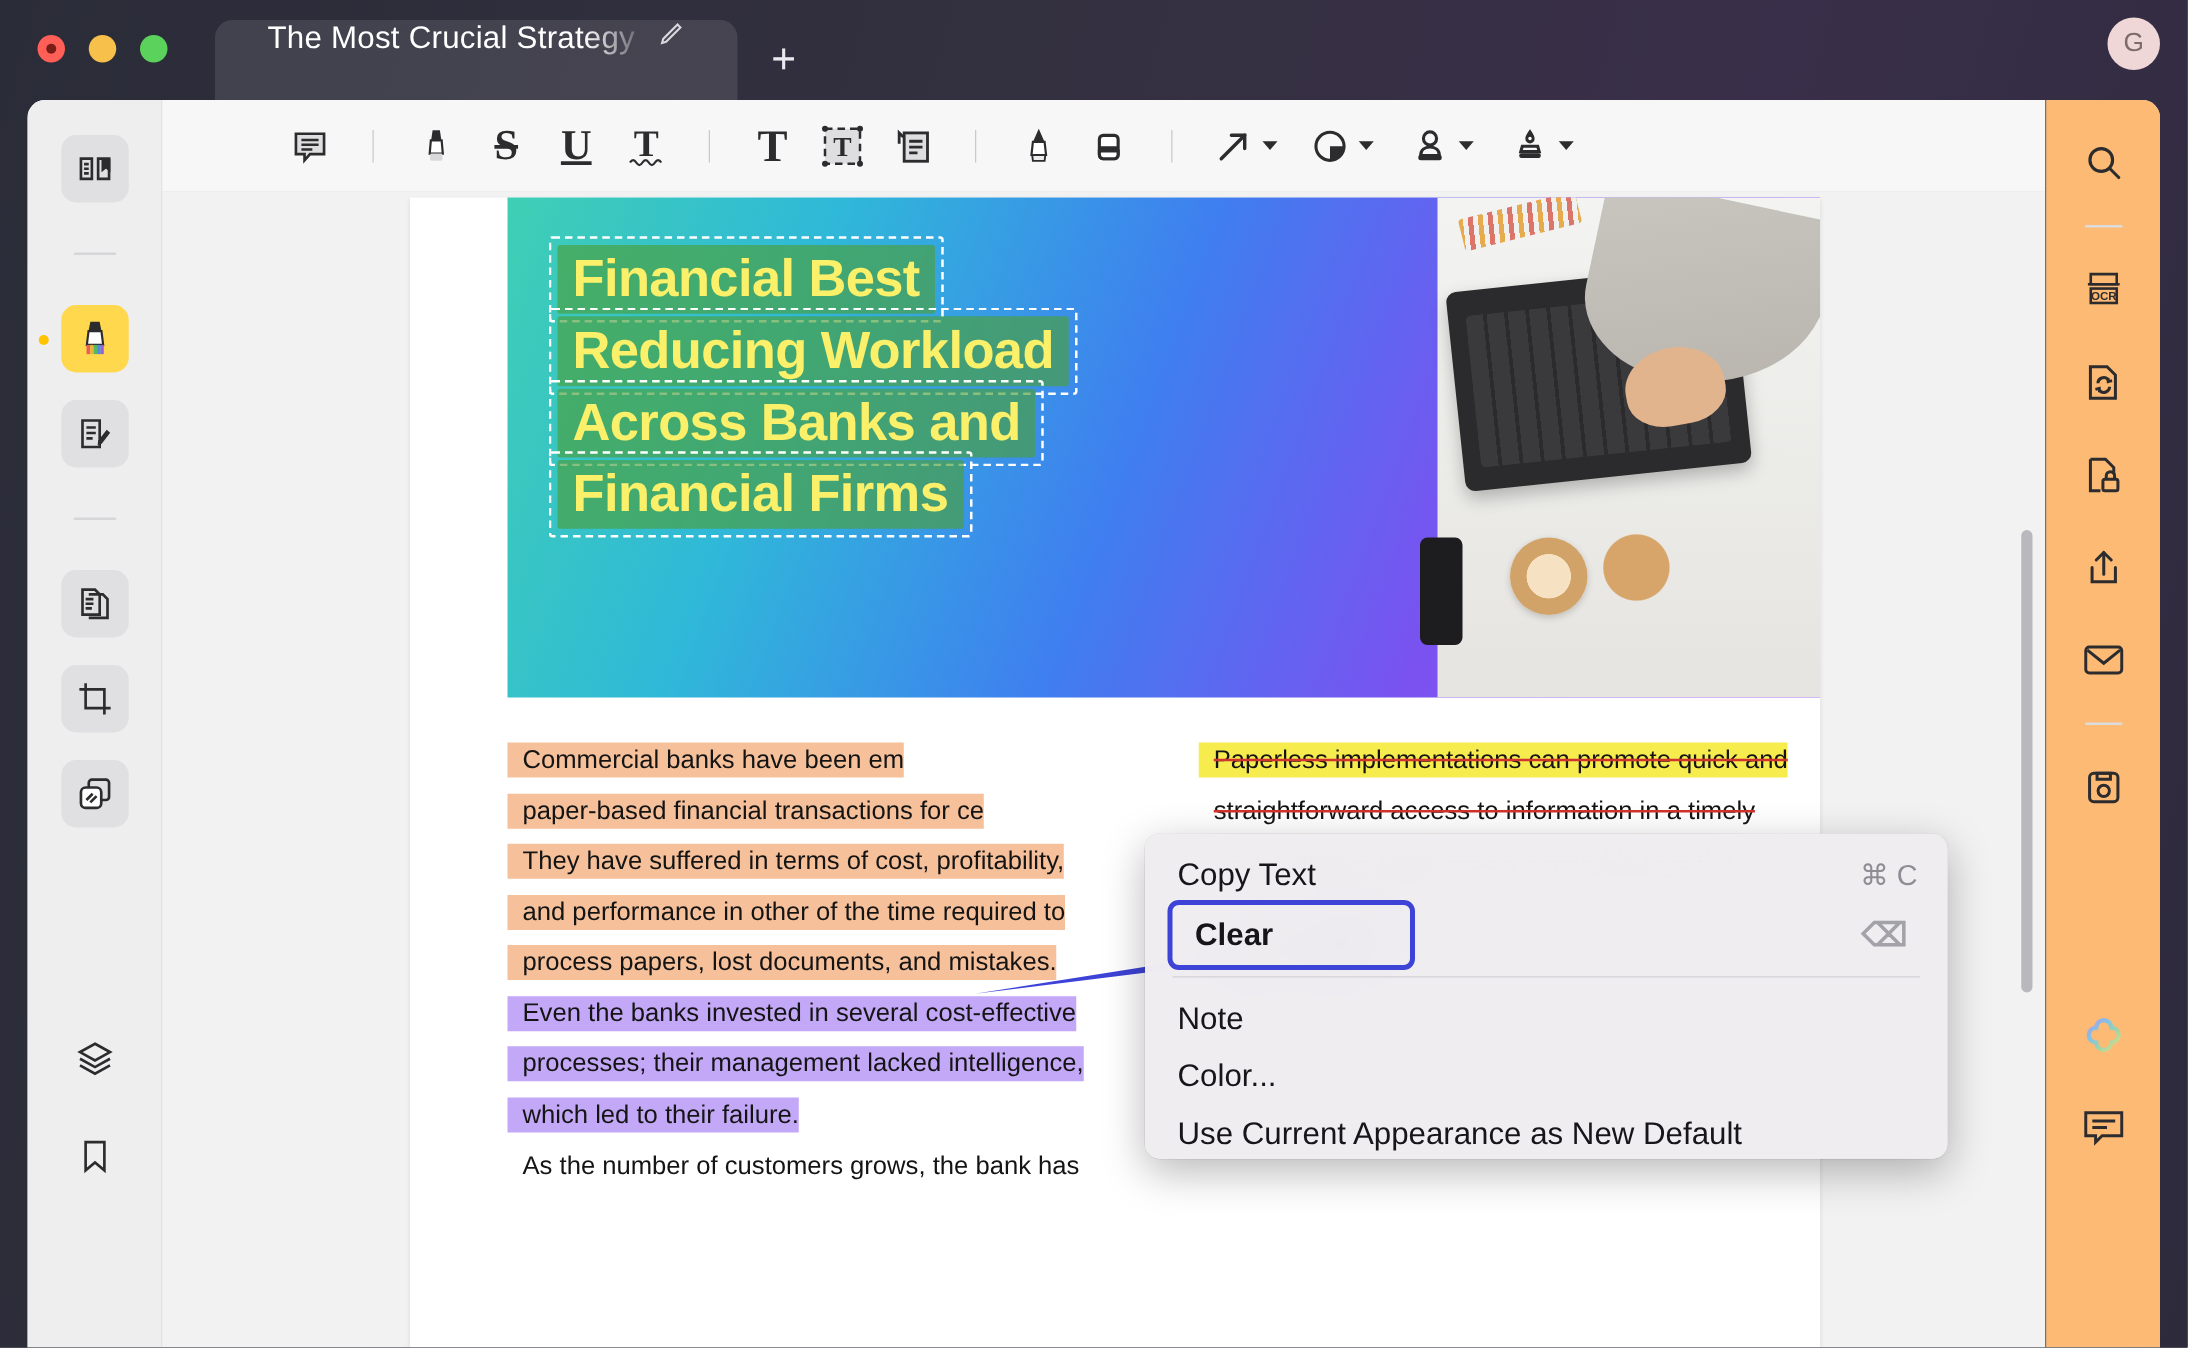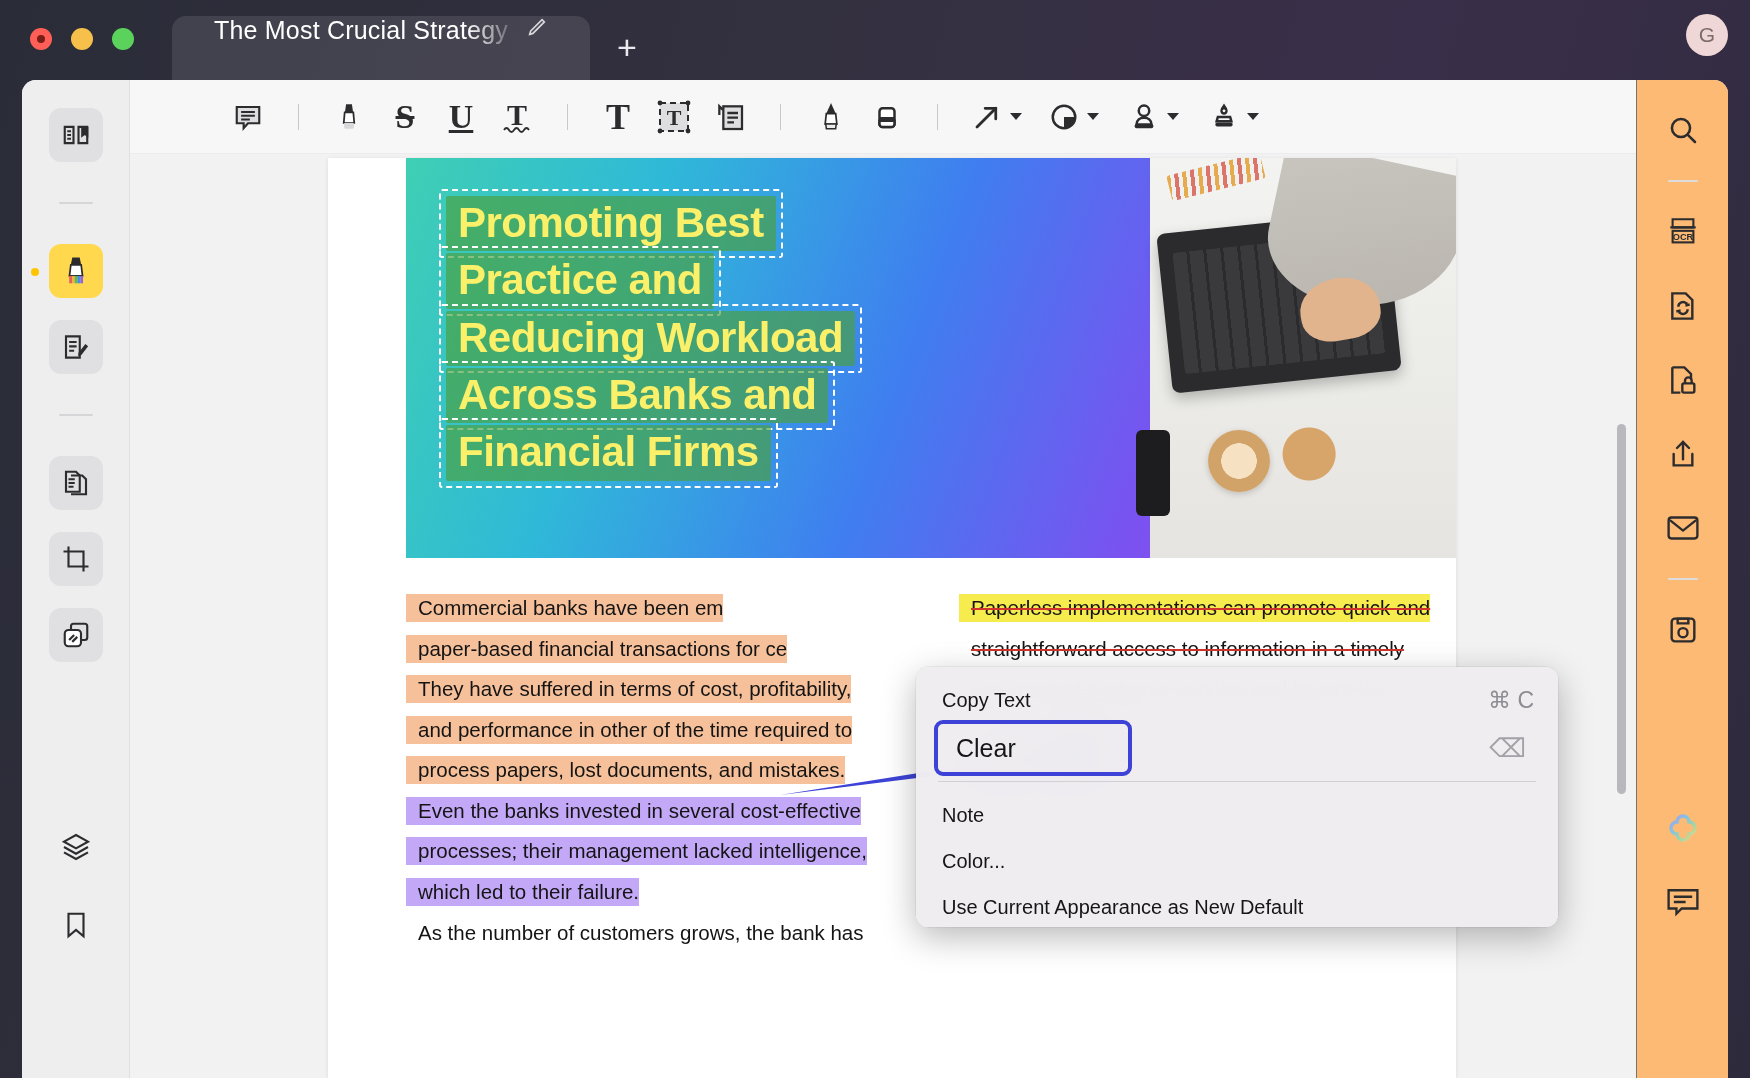--- a/index.html
+++ b/index.html
@@ -242,24 +242,24 @@
     border-radius: 12px;
     box-shadow: 0 10px 34px rgba(0,0,0,0.28), 0 0 0 0.5px rgba(0,0,0,0.10);
     backdrop-filter: blur(18px);
     overflow: hidden;
     padding: 10px 0;
   }
   .ctx-item {
     height: 46px; display: flex; align-items: center;
     padding: 0 24px 0 26px; position: relative;
   }
-  .ctx-label { font-size: 20px; color: #16161a; }
+  .ctx-label { font-size: 25px; color: #16161a; }
   .ctx-short { margin-left: auto; font-size: 23px; color: #8d8d93; display: flex; align-items: center; gap: 12px; }
   .ctx-divider { height: 1px; background: #d2d0d5; margin: 10px 22px 10px 22px; }
-  .ctx-item.selected { padding: 0; margin: 2px 8px; }
+  .ctx-item.selected { padding: 0; margin: 2px 8px; font-weight: bold; }
   .sel-ring {
     width: 198px; height: 56px;
     border: 4px solid #3d43d6; border-radius: 9px;
     display: flex; align-items: center; padding-left: 18px;
     margin-left: 10px;
   }
   .sel-ring .ctx-label { font-size: 25px; }
   .ctx-item.selected .ctx-short { margin-right: 24px; }
   .bksp { font-size: 26px; color: #a2a2a8; }
 </style>
@@ -485,26 +485,21 @@
               <div class="photo-keys"></div>
             </div>
             <div class="photo-arm"></div>
             <div class="photo-hand"></div>
             <div class="photo-phone"></div>
             <div class="photo-coffee"></div>
           </div>
 
           <div class="hero-lines">
             <div class="hl-row">
-              <span class="hl-box"><span class="txt">Promoting Best</span>
-                <span class="hl-sel"></span>
-              </span>
-            </div>
-            <div class="hl-row">
-              <span class="hl-box"><span class="txt">Practice and</span>
+              <span class="hl-box"><span class="txt">Financial Best</span>
                 <span class="hl-sel"></span>
               </span>
             </div>
             <div class="hl-row">
               <span class="hl-box"><span class="txt">Reducing Workload</span>
                 <span class="hl-sel"></span>
               </span>
             </div>
             <div class="hl-row">
               <span class="hl-box"><span class="txt">Across Banks and</span>

